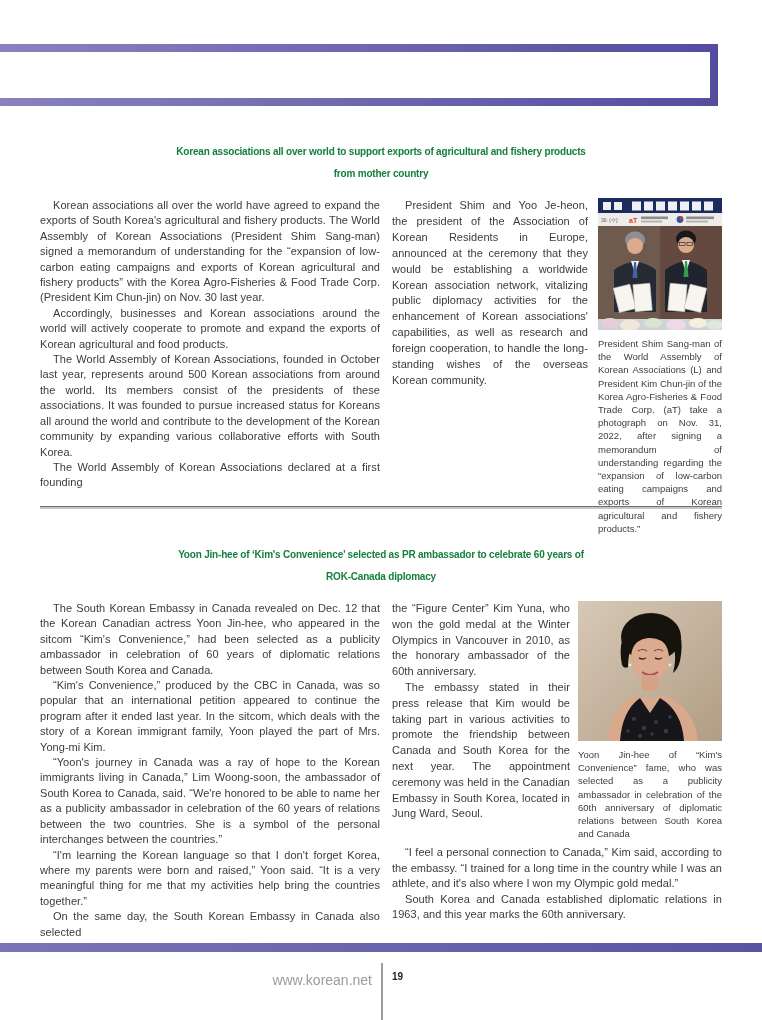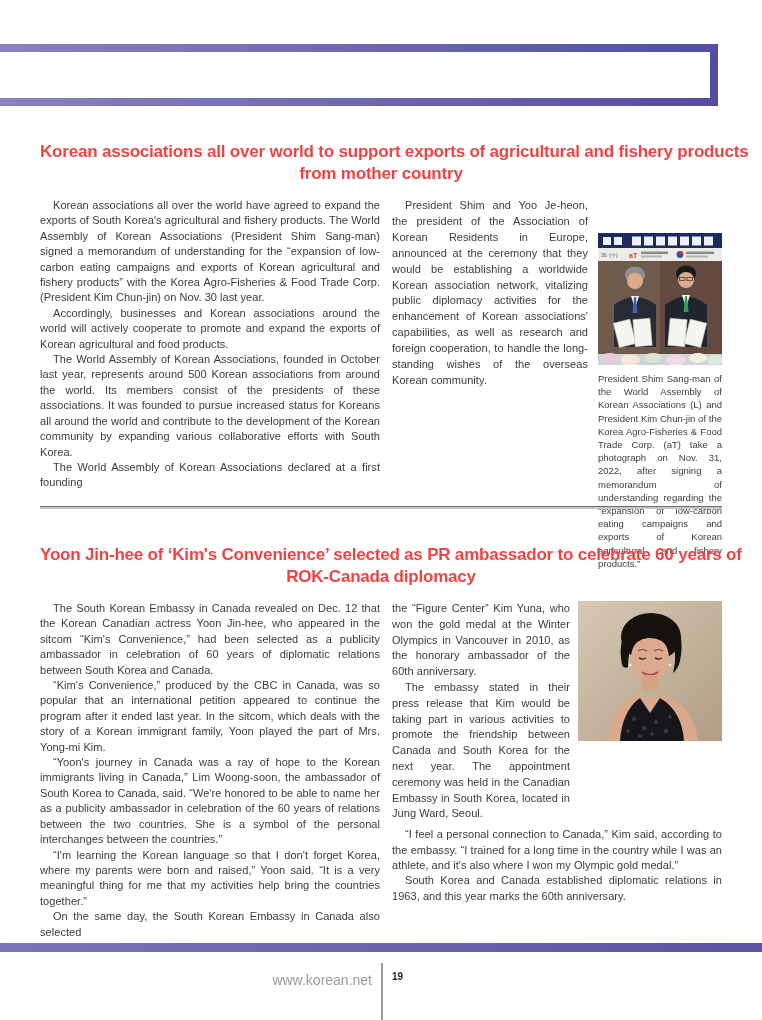--- a/index.html
+++ b/index.html
@@ -9,32 +9,32 @@
   }
   
   .top-frame{position:absolute;left:-12px;top:44px;width:730px;height:62px;
     background:linear-gradient(to right,#8a83bf,#544d9f);}
   .top-frame-inner{position:absolute;left:10px;top:8px;right:8px;bottom:8px;background:#ffffff;}
 
   .article{position:absolute;left:40px;width:682px;}
   .article-1{top:141px;}
   .article-2{top:544px;}
 
-  .headline{color:#ef4444;font-weight:bold;font-size:17px;line-height:22px;
+  .headline{color:#15803d;font-weight:bold;font-size:10px;line-height:22px;
     text-align:center;letter-spacing:-0.2px;white-space:nowrap;}
   .subtitle{font-family:"Liberation Serif", serif;font-size:13px;color:#141414;
     text-align:center;margin-top:5px;}
 
   .cols{display:flex;margin-top:13px;align-items:flex-start;}
   .body-col{font-size:11px;color:#3b3b3b;text-align:justify;letter-spacing:0.05px;}
   .body-col p{margin:0;text-indent:13px;}
   .body-col p.cont{text-indent:0;}
   .col-a{width:340px;line-height:15.4px;}
   .col-b1{width:196px;margin-left:12px;line-height:15.9px;}
-  .photo-col-1{width:124px;margin-left:10px;margin-top:35px;}
+  .photo-col-1{width:124px;margin-left:10px;}
   .right-region{width:330px;margin-left:12px;}
   .right-row{display:flex;align-items:flex-start;}
   .col-b2{width:178px;line-height:15.8px;}
   .photo-col-2{width:144px;margin-left:8px;}
   .bottom-block{width:330px;line-height:15.4px;margin-top:5px;}
 
   .caption{font-size:9.5px;line-height:13.2px;color:#3d3d3d;text-align:justify;margin-top:7px;}
 
   .divider{position:absolute;left:40px;top:506px;width:682px;height:3px;
     background:linear-gradient(to bottom,#6f6f6f 0%,#6f6f6f 45%,#c6c6c6 45%,#c6c6c6 100%);}
@@ -201,20 +201,21 @@
                   <circle cx="66" cy="127" r="2.2"></circle>
                   <circle cx="78" cy="121" r="2"></circle>
                   <circle cx="88" cy="130" r="2.2"></circle>
                   <circle cx="62" cy="135" r="2"></circle>
                   <circle cx="92" cy="116" r="1.8"></circle>
                   <circle cx="50" cy="130" r="1.8"></circle>
                   <circle cx="74" cy="133" r="1.8"></circle>
                 </g>
               </g>
             </svg>
+            <div class="caption">Yoon Jin-hee of “Kim's Convenience” fame, who was selected as a publicity ambassador in celebration of the 60th anniversary of diplomatic relations between South Korea and Canada</div>
           </div>
         </div>
         <div class="body-col bottom-block">
           <p>“I feel a personal connection to Canada,” Kim said, according to the embassy. “I trained for a long time in the country while I was an athlete, and it's also where I won my Olympic gold medal.”</p>
           <p>South Korea and Canada established diplomatic relations in 1963, and this year marks the 60th anniversary.</p>
         </div>
       </div>
     </div>
   </div>
 

